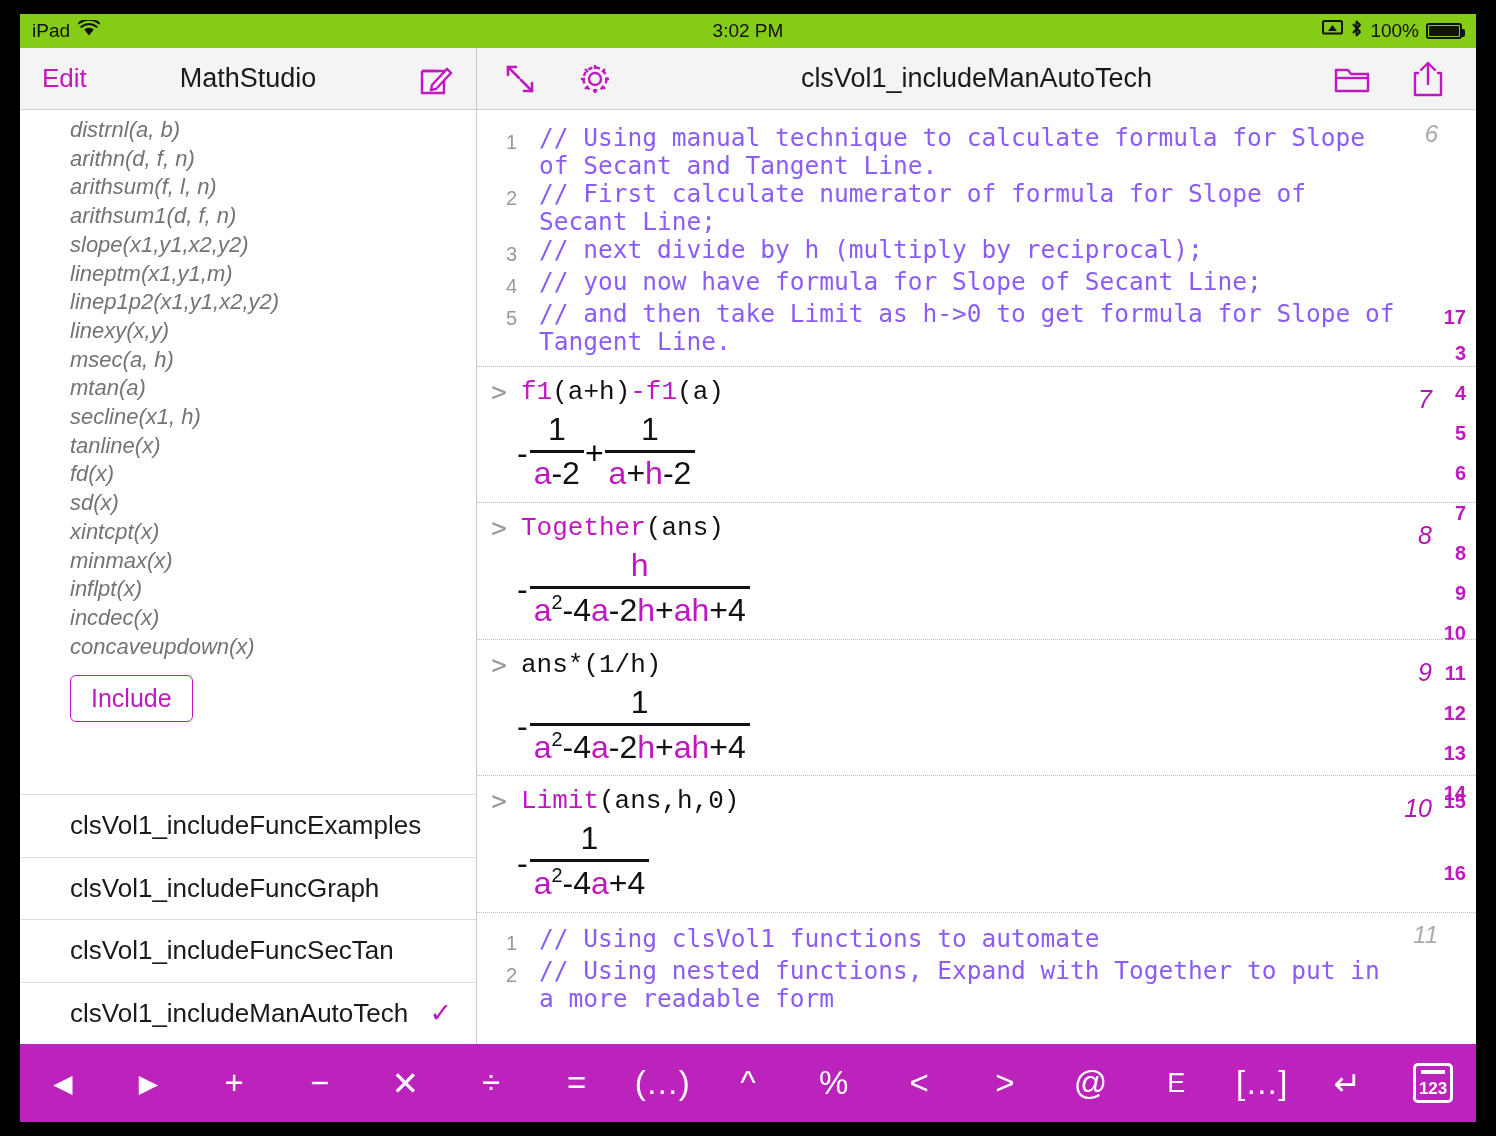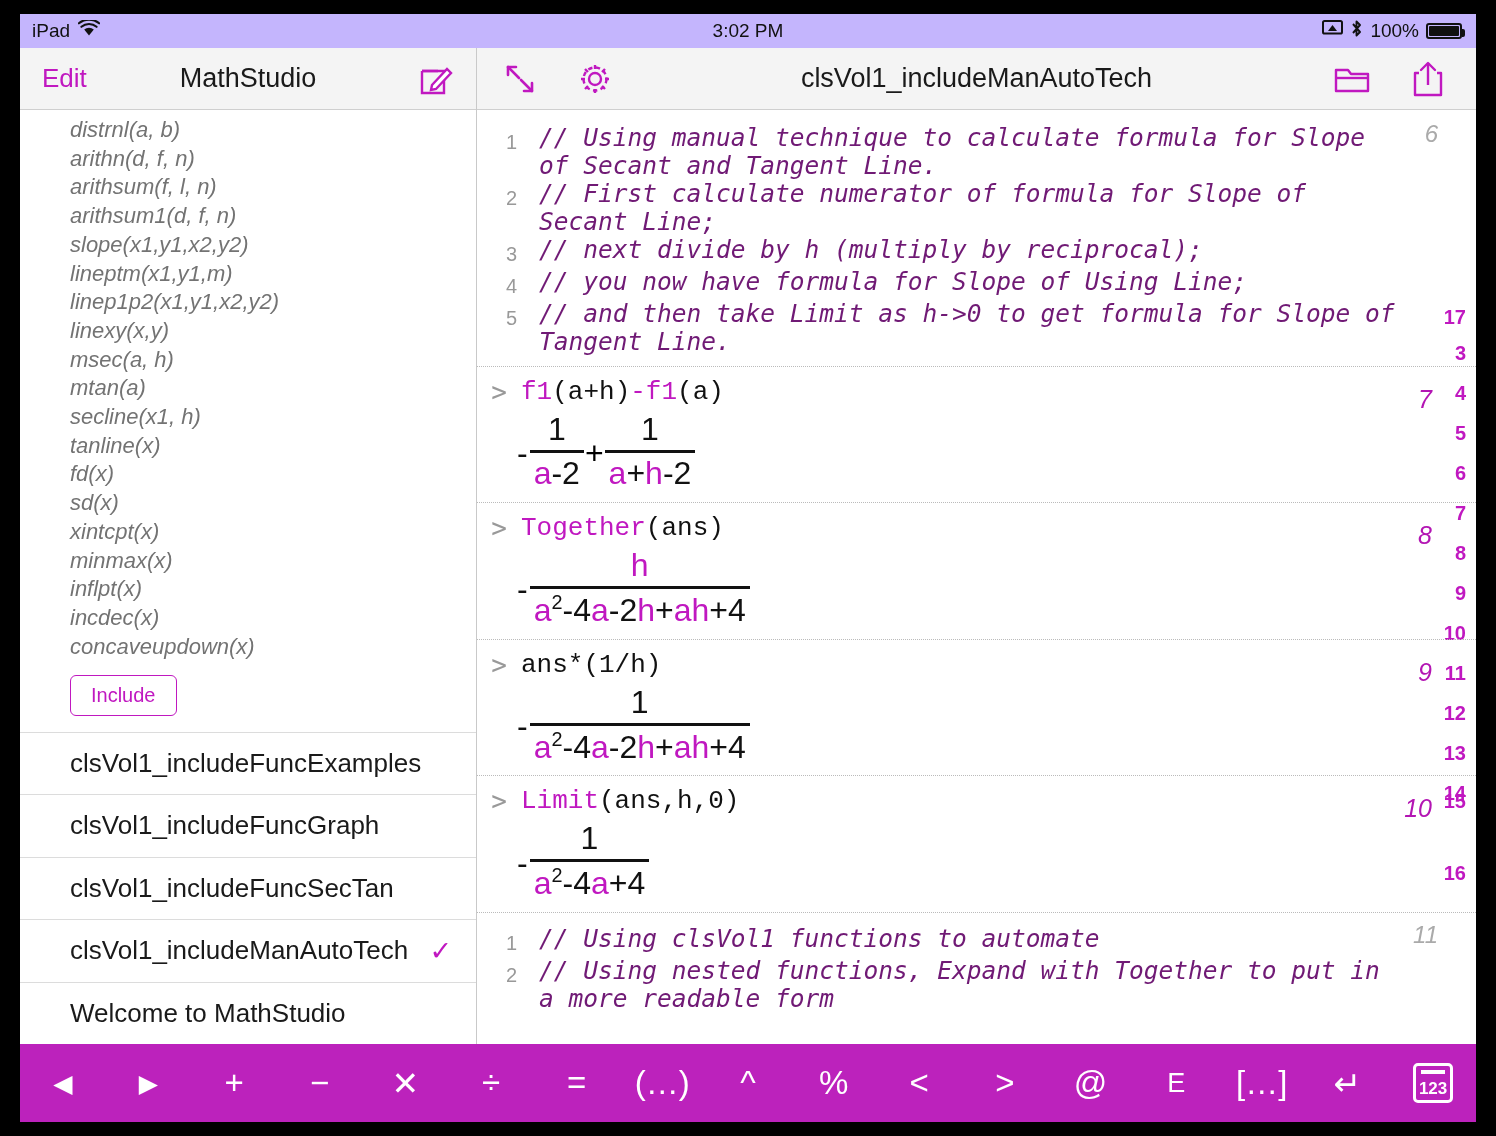--- a/index.html
+++ b/index.html
@@ -14,21 +14,21 @@
     width:1456px; height:1108px;
     background:#ffffff;
     overflow:hidden;
     display:flex; flex-direction:column;
   }
 
   
   .statusbar{
     height:34px; flex:0 0 34px;
     display:flex; align-items:center;
-    background:#c4b5fd;
+    background:#84cc16;
     font-size:19px; color:#111;
     position:relative;
   }
   .sb-left{ display:flex; align-items:center; gap:8px; padding-left:12px; width:457px;}
   .sb-center{ position:absolute; left:0; right:0; text-align:center; font-size:19px; }
   .sb-right{ margin-left:auto; display:flex; align-items:center; gap:7px; padding-right:14px; position:relative; z-index:2;}
   .wifi-ic{ display:inline-block; }
   .battery{
     width:36px;height:16px;border:2px solid #111;border-radius:3px;position:relative;
   }
@@ -59,21 +59,21 @@
   }
   .func-item{
     font-style:italic; font-size:22px; color:#737373;
     padding:0 0 0 50px; line-height:28.7px;
     white-space:nowrap;
   }
   .include-wrap{ padding:14px 0 0 50px; }
   .include-btn{
     display:inline-block;
     border:1px solid #c018c0; border-radius:6px;
-    color:#c018c0; font-size:20px;
+    color:#c018c0; font-size:25px;
     padding:8px 20px; background:#fff;
   }
   .doc-list{ flex:0 0 auto; }
   .doc-item{
     height:62.5px;
     display:flex; align-items:center;
     border-top:1px solid #dcdcdc;
     padding:0 24px 0 50px;
     font-size:26px; color:#1a1a1a;
   }
@@ -103,21 +103,21 @@
   .cell{ padding:10px 70px 10px 0; border-bottom:1px dotted #bbb; }
   .cell.nob{ border-bottom:none; }
 
   .codeline{
     display:flex; align-items:flex-start;
     font-family:"DejaVu Sans Mono", monospace;
     font-size:24.5px; line-height:28px;
   }
   .ln{ width:40px; flex:0 0 40px; text-align:right; color:#999; font-size:20px;
        font-family:"Liberation Sans",sans-serif; padding-top:4px;}
-  .comment{ color:#701a75; padding-left:22px;font-style:italic; }
+  .comment{ color:#8b5cf6; padding-left:22px; }
 
   .prompt-row{ display:flex; align-items:center; padding-left:0; }
   .chev{ width:44px; flex:0 0 44px; text-align:center; color:#999; font-size:26px; font-family:"DejaVu Sans Mono",monospace;}
   .inp{ font-family:Liberation Mono, monospace; font-size:26px; color:#111; }
   .m{ color:#c018c0; }
 
   .result{ padding-left:40px; display:flex; align-items:center; margin-top:4px;}
   .neg{ font-size:32px; color:#111; padding-right:2px; position:relative; top:2px;}
   .frac{ display:inline-flex; flex-direction:column; align-items:center; }
   .frac .num{ font-size:32px; padding:0 8px 2px 8px; color:#111;}
@@ -234,24 +234,20 @@
           <span class="check"></span>
         </div>
         <div class="doc-item">
           <span>clsVol1_includeFuncSecTan</span>
           <span class="check"></span>
         </div>
         <div class="doc-item">
           <span>clsVol1_includeManAutoTech</span>
           <span class="check">✓</span>
         </div>
-        <div class="doc-item">
-          <span>Welcome to MathStudio</span>
-          <span class="check"></span>
-        </div>
       </div>
     </div>
 
     <div class="editor">
 
       <div class="ed-toolbar">
         <div class="tb-left">
           <span class="tb-ic">
             <svg width="34" height="34" viewBox="0 0 34 34">
               <path d="M13 5 L5 5 L5 13" stroke="#c018c0" stroke-width="2.6" fill="none" stroke-linecap="round" stroke-linejoin="round"></path>
@@ -317,21 +313,21 @@
           <div class="codeline">
             <span class="ln">2</span>
             <span class="comment">// First calculate numerator of formula for Slope of Secant Line;</span>
           </div>
           <div class="codeline">
             <span class="ln">3</span>
             <span class="comment">// next divide by h (multiply by reciprocal);</span>
           </div>
           <div class="codeline">
             <span class="ln">4</span>
-            <span class="comment">// you now have formula for Slope of Using Line;</span>
+            <span class="comment">// you now have formula for Slope of Secant Line;</span>
           </div>
           <div class="codeline">
             <span class="ln">5</span>
             <span class="comment">// and then take Limit as h-&gt;0 to get formula for Slope of Tangent Line.</span>
           </div>
         </div>
 
         <div class="cell" style="position:relative;">
           <span class="gnum ital" style="top:18px;">7</span>
           <div class="prompt-row">

